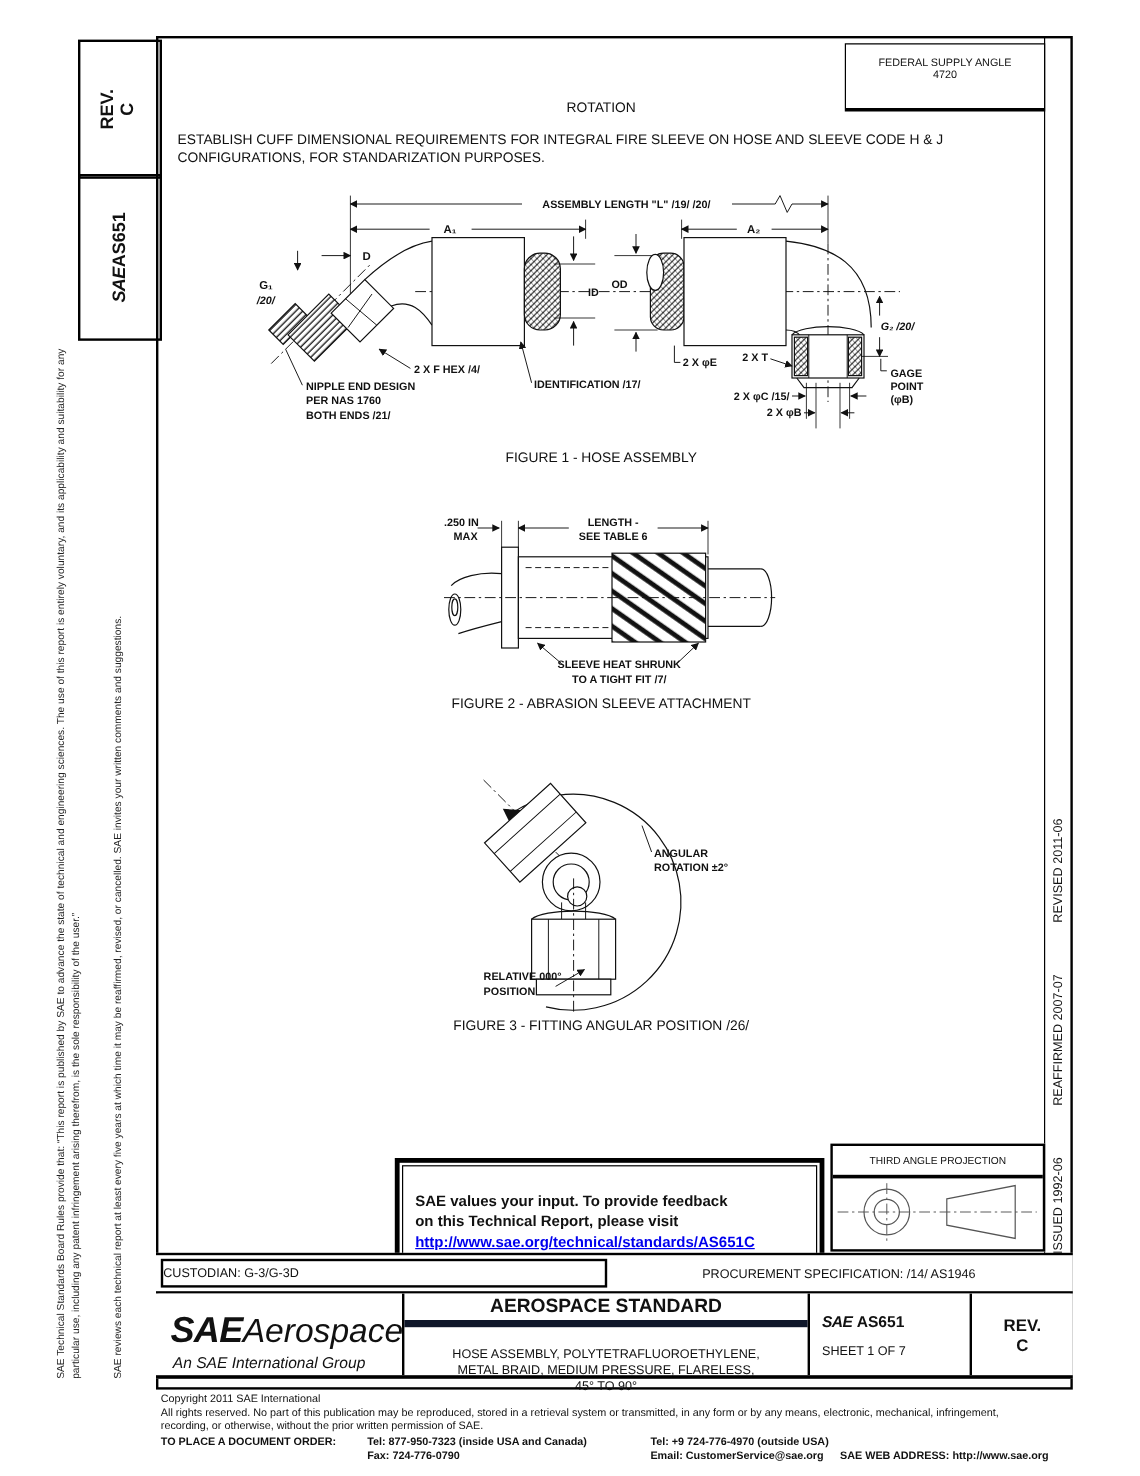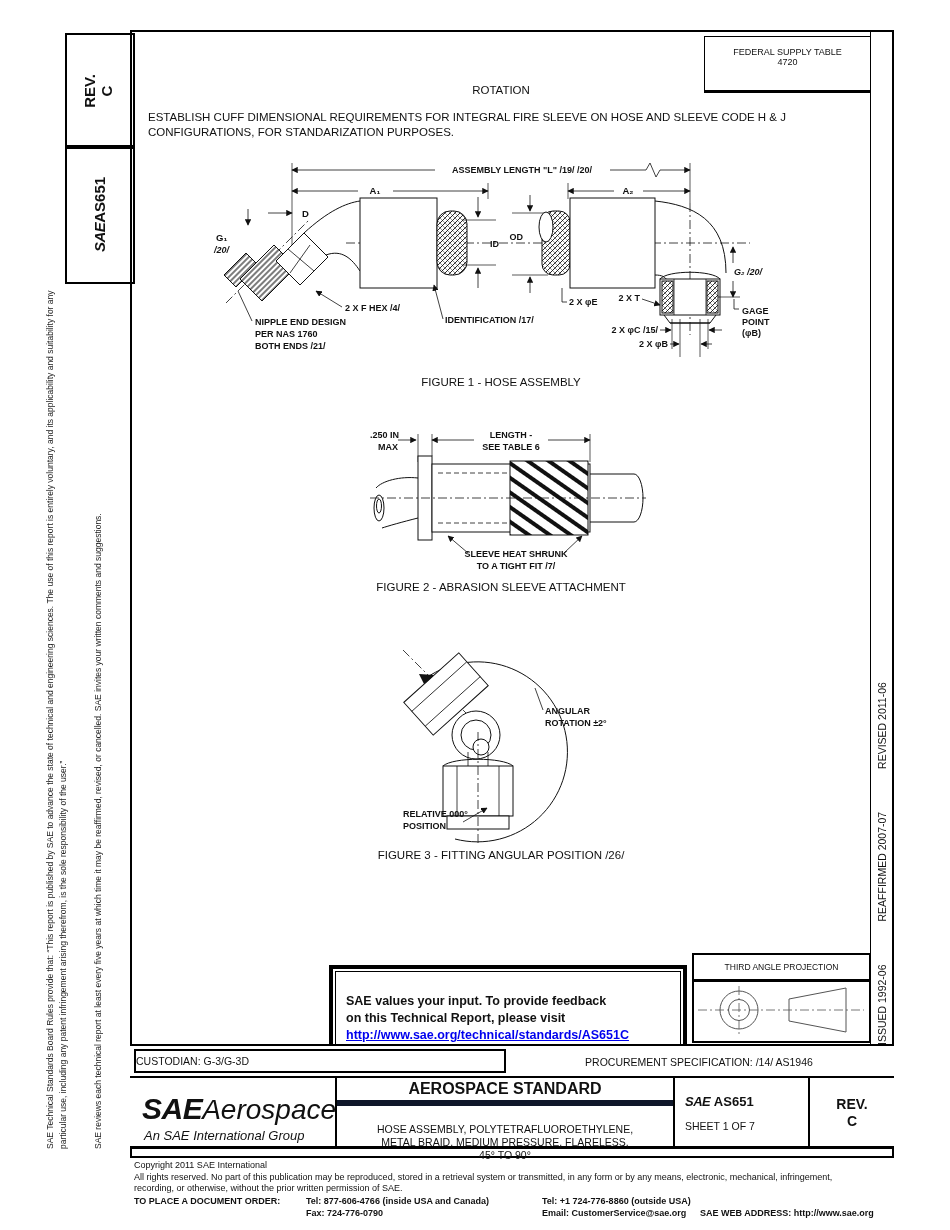--- a/index.html
+++ b/index.html
@@ -52,21 +52,21 @@
 
   <div class="abs" style="left:871px;top:30px;width:22px;height:1015px;">
     <div class="rot" style="left:22px;bottom:0;width:445px;height:22px;font-size:10.5px;line-height:22px;white-space:nowrap;">
       <span style="margin-right:40px;">ISSUED 1992-06</span>
       <span style="margin-right:40px;">REAFFIRMED 2007-07</span>
       <span>REVISED 2011-06</span>
     </div>
   </div>
 
   <div class="abs cell" style="left:704px;top:36px;width:167px;height:57px;border:1px solid #000;border-bottom:3px solid #000;text-align:center;font-size:9px;padding-top:10px;">
-    <div>FEDERAL SUPPLY TABLE</div>
+    <div>FEDERAL SUPPLY ANGLE</div>
     <div>4720</div>
   </div>
 
   <div class="abs" style="left:130px;top:84px;width:742px;text-align:center;font-size:11.5px;">ROTATION</div>
   <div class="abs" style="left:148px;top:110px;width:715px;font-size:11.5px;line-height:15px;">ESTABLISH CUFF DIMENSIONAL REQUIREMENTS FOR INTEGRAL FIRE SLEEVE ON HOSE AND SLEEVE CODE H &amp; J CONFIGURATIONS, FOR STANDARIZATION PURPOSES.</div>
 
   <svg class="fig" style="left:210px;top:153px;" width="600" height="215" viewBox="0 0 600 215">
     <defs>
       <marker id="ma" viewBox="0 0 10 10" refX="9" refY="5" markerWidth="8" markerHeight="8" orient="auto-start-reverse">
         <path d="M0,0 L10,5 L0,10 z" fill="#111"></path>
@@ -288,20 +288,20 @@
       <div>REV.</div>
       <div>C</div>
     </div>
   </div>
 
   <div class="abs" style="left:134px;top:1160px;width:760px;height:64px;font-size:9px;line-height:11.5px;position:absolute;">
     <div>Copyright 2011 SAE International</div>
     <div>All rights reserved. No part of this publication may be reproduced, stored in a retrieval system or transmitted, in any form or by any means, electronic, mechanical, infringement,</div>
     <div>recording, or otherwise, without the prior written permission of SAE.</div>
     <span class="abs" style="left:0;top:36px;font-weight:bold;">TO PLACE A DOCUMENT ORDER:</span>
-    <span class="abs" style="left:172px;top:36px;font-weight:bold;">Tel: 877-606-4766 (inside USA and Canada)</span>
-    <span class="abs" style="left:408px;top:36px;font-weight:bold;">Tel: +1 724-776-8860 (outside USA)</span>
+    <span class="abs" style="left:172px;top:36px;font-weight:bold;">Tel: 877-950-7323 (inside USA and Canada)</span>
+    <span class="abs" style="left:408px;top:36px;font-weight:bold;">Tel: +9 724-776-4970 (outside USA)</span>
     <span class="abs" style="left:172px;top:48px;font-weight:bold;">Fax: 724-776-0790</span>
     <span class="abs" style="left:408px;top:48px;font-weight:bold;">Email: CustomerService@sae.org</span>
     <span class="abs" style="left:566px;top:48px;font-weight:bold;">SAE WEB ADDRESS: http://www.sae.org</span>
   </div>
 
 </div>
 
 </body></html>

